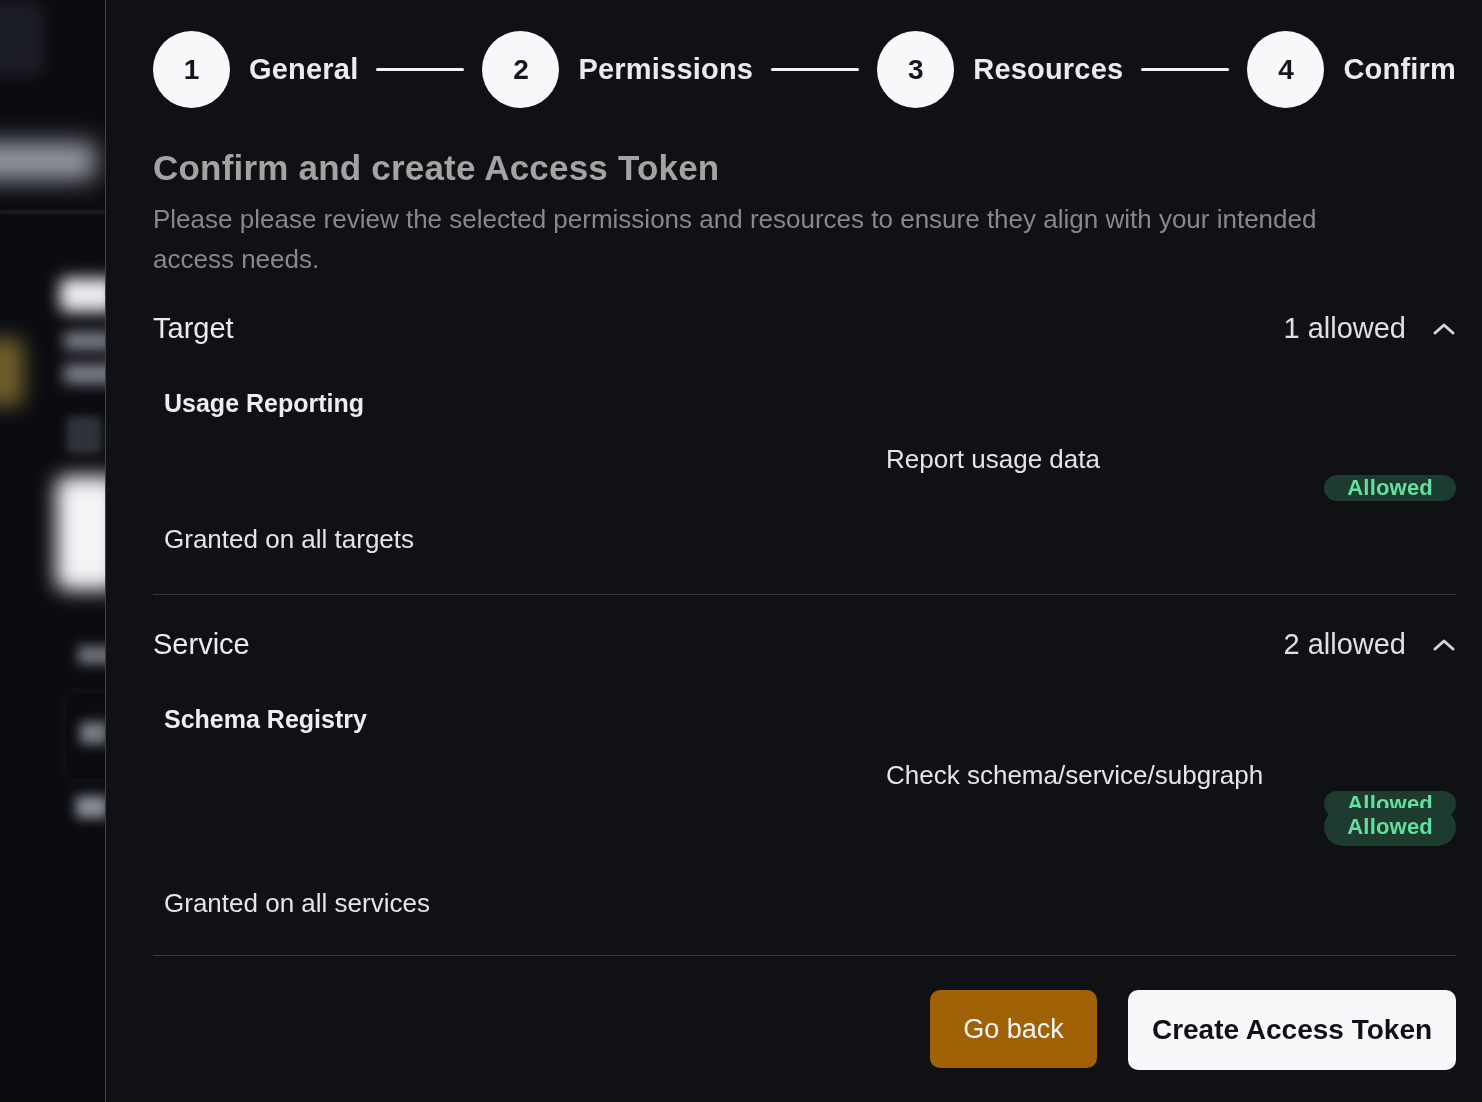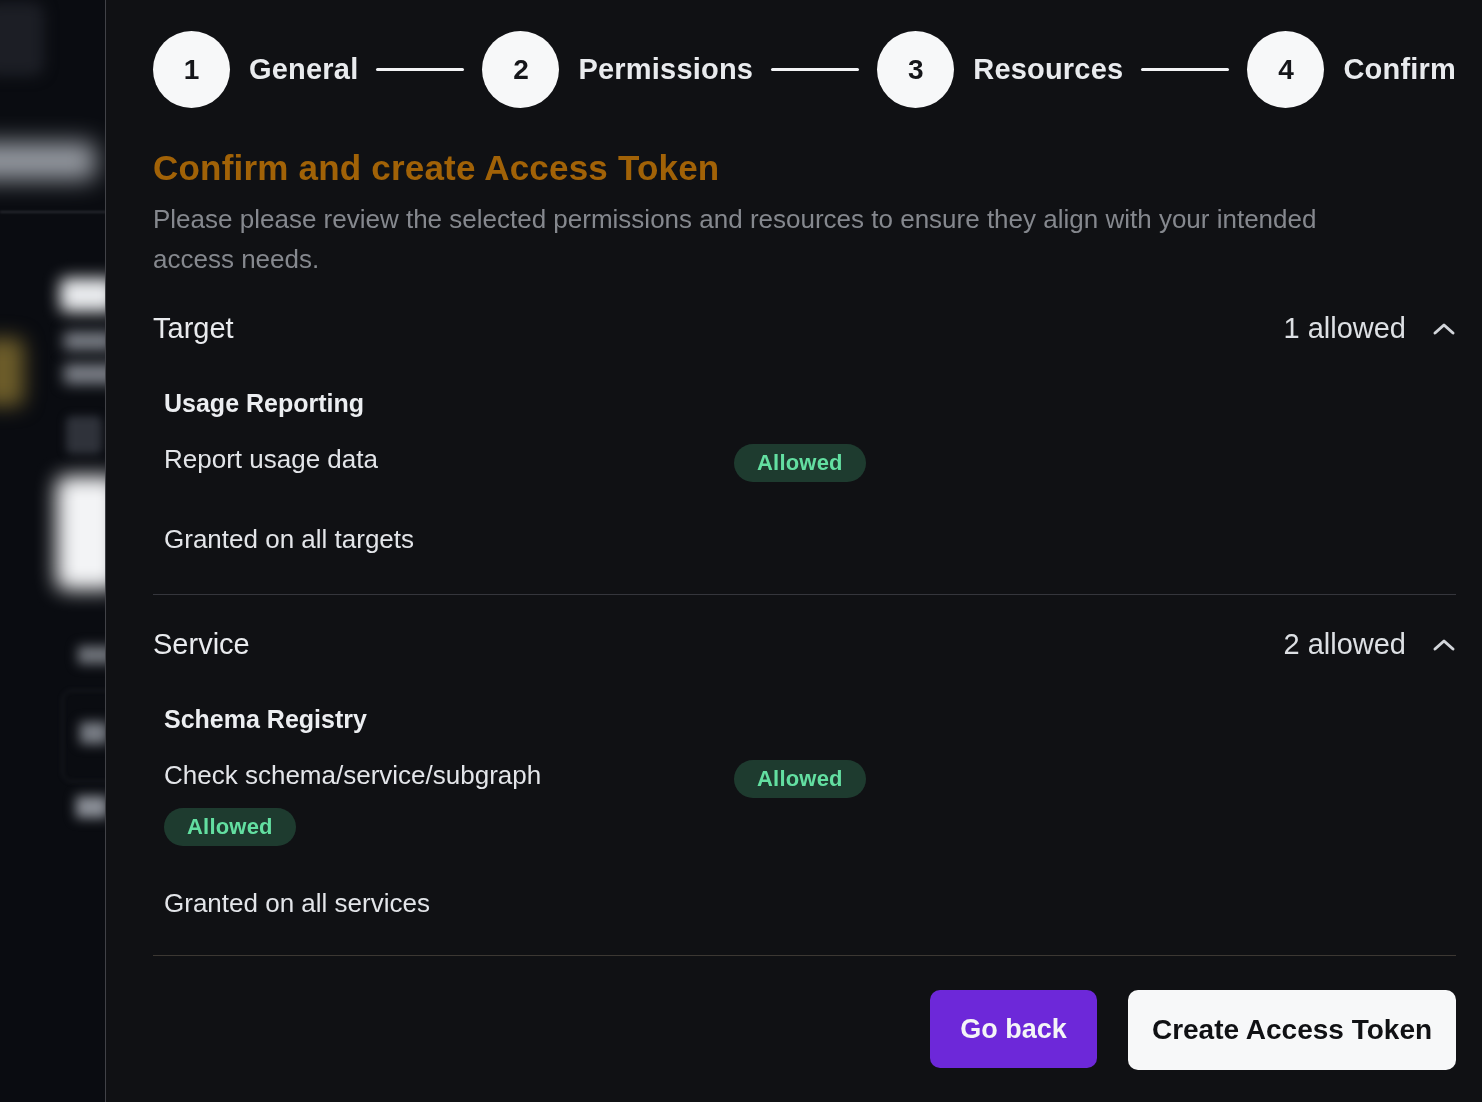--- a/index.html
+++ b/index.html
@@ -46,58 +46,58 @@
   .step-circle {
     width: 77px; height: 77px; border-radius: 50%;
     background: #f7f8f9; color: #15161a;
     display: flex; align-items: center; justify-content: center;
     font-size: 28px; font-weight: 700;
   }
   .step-label { font-size: 29px; font-weight: 700; color: #e9ebee; letter-spacing: .2px; }
   .step-line { flex: 1 1 auto; height: 3px; background: #f2f3f5; border-radius: 2px; margin: 0 18px; min-width: 60px; }
 
   
-  .title { margin-top: 40px; font-size: 35px; font-weight: 700; color: #a16207; letter-spacing: .2px; }
+  .title { margin-top: 40px; font-size: 35px; font-weight: 700; color: #a3a3a3; letter-spacing: .2px; }
   .subtitle { margin-top: 11px; font-size: 26px; line-height: 40px; color: #85888e; max-width: 1232px; }
 
   
   .section-header {
     margin-top: 33px; display: flex; align-items: center; justify-content: space-between;
     cursor: pointer;
   }
   .section-name { font-size: 29px; font-weight: 500; color: #e9ebee; }
   .section-right { display: flex; align-items: center; gap: 26px; }
   .allowed-count { font-size: 29px; color: #dde0e4; }
   .chevron-icon { width: 24px; height: 14px; display: block; }
   .chevron-icon polyline { fill: none; stroke: #d2d5da; stroke-width: 3; stroke-linecap: round; stroke-linejoin: round; }
 
   .group { margin-top: 44px; padding-left: 11px; }
   .group-heading { font-size: 25px; font-weight: 700; color: #eceef1; }
-  .perm-row { display: flex; align-items: flex-start; margin-top: 26px; height: 40px; }
+  .perm-row { display: flex; align-items: flex-end; margin-top: 26px; height: 40px; flex-direction: column; }
   .perm-row + .perm-row { margin-top: 8px; }
   .perm-label { width: 570px; font-size: 26px; color: #e3e5e9; }
   .badge {
     display: inline-flex; align-items: center; justify-content: center;
     height: 38px; padding: 0 23px; border-radius: 999px;
     background: var(--badge-bg, #1e3b2f);
     color: var(--badge-text, #63dfa1);
     font-size: 22px; font-weight: 700; letter-spacing: .2px;
   }
   .granted-note { margin-top: 40px; padding-left: 11px; font-size: 26px; color: #e3e5e9; }
 
   .divider { border: none; border-top: 1px solid #35363c; margin-top: 39px; }
   .divider.second { margin-top: 36px; border-top-color: #3c3833; }
 
   
   .footer { margin-top: 34px; display: flex; justify-content: flex-end; gap: 31px; }
   .btn { border: none; border-radius: 10px; font-family: inherit; cursor: pointer; }
   .btn-secondary {
     width: 167px; height: 78px;
-    background: #6d28d9; color: #f4f5f7;
-    font-size: 27px; font-weight: 700;
+    background: #a16207; color: #f4f5f7;
+    font-size: 27px; font-weight: 400;
   }
   .btn-primary {
     width: 328px; height: 80px;
     background: #f7f8f9; color: #101114;
     font-size: 28px; font-weight: 700; border-radius: 10px;
   }
 </style>
 </head>
 <body>
 

